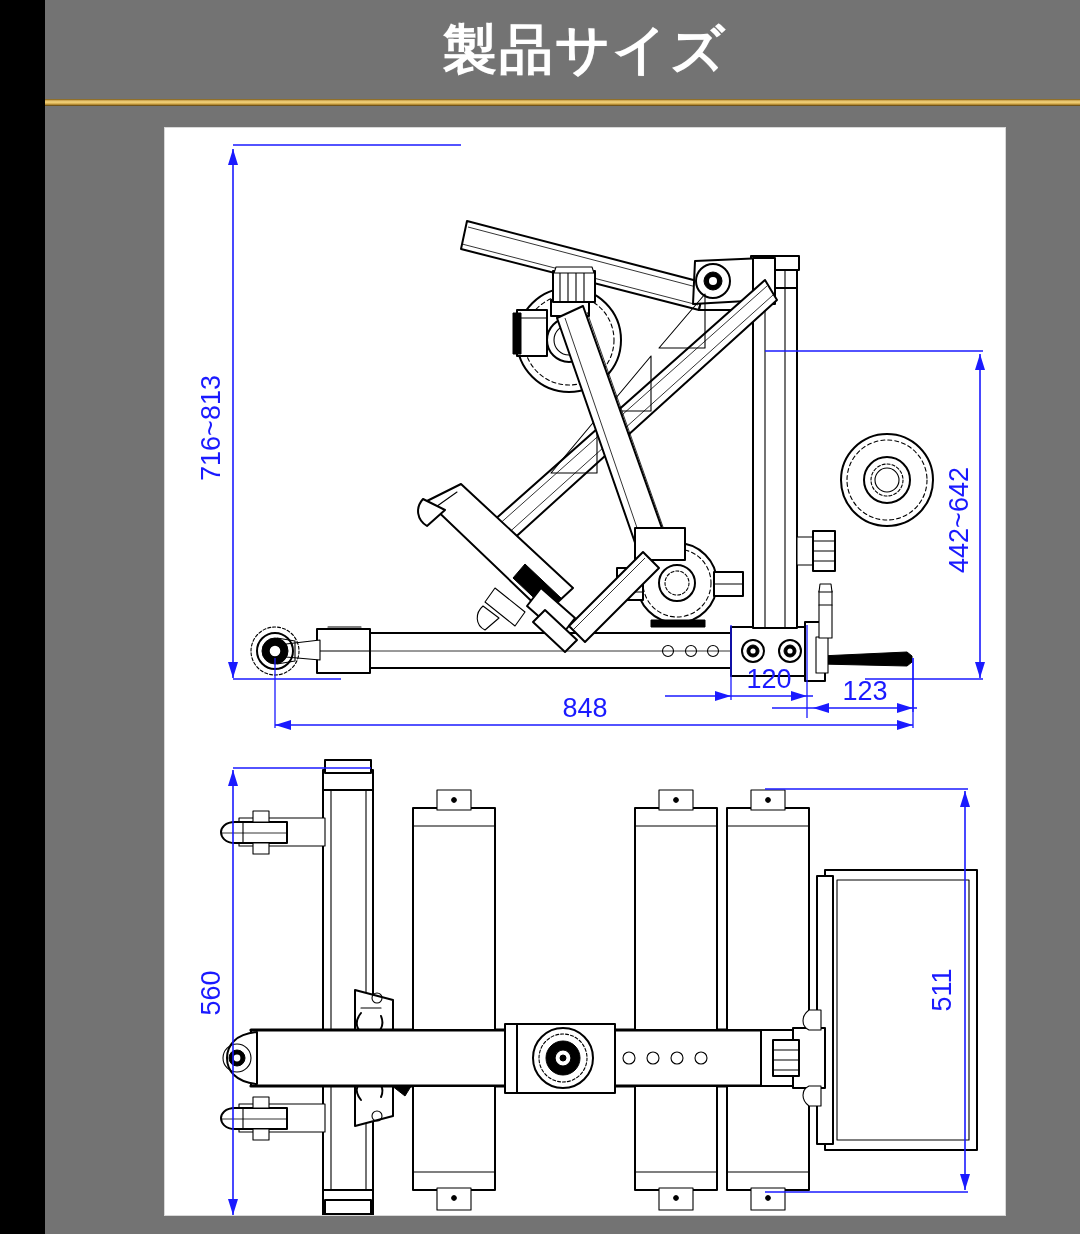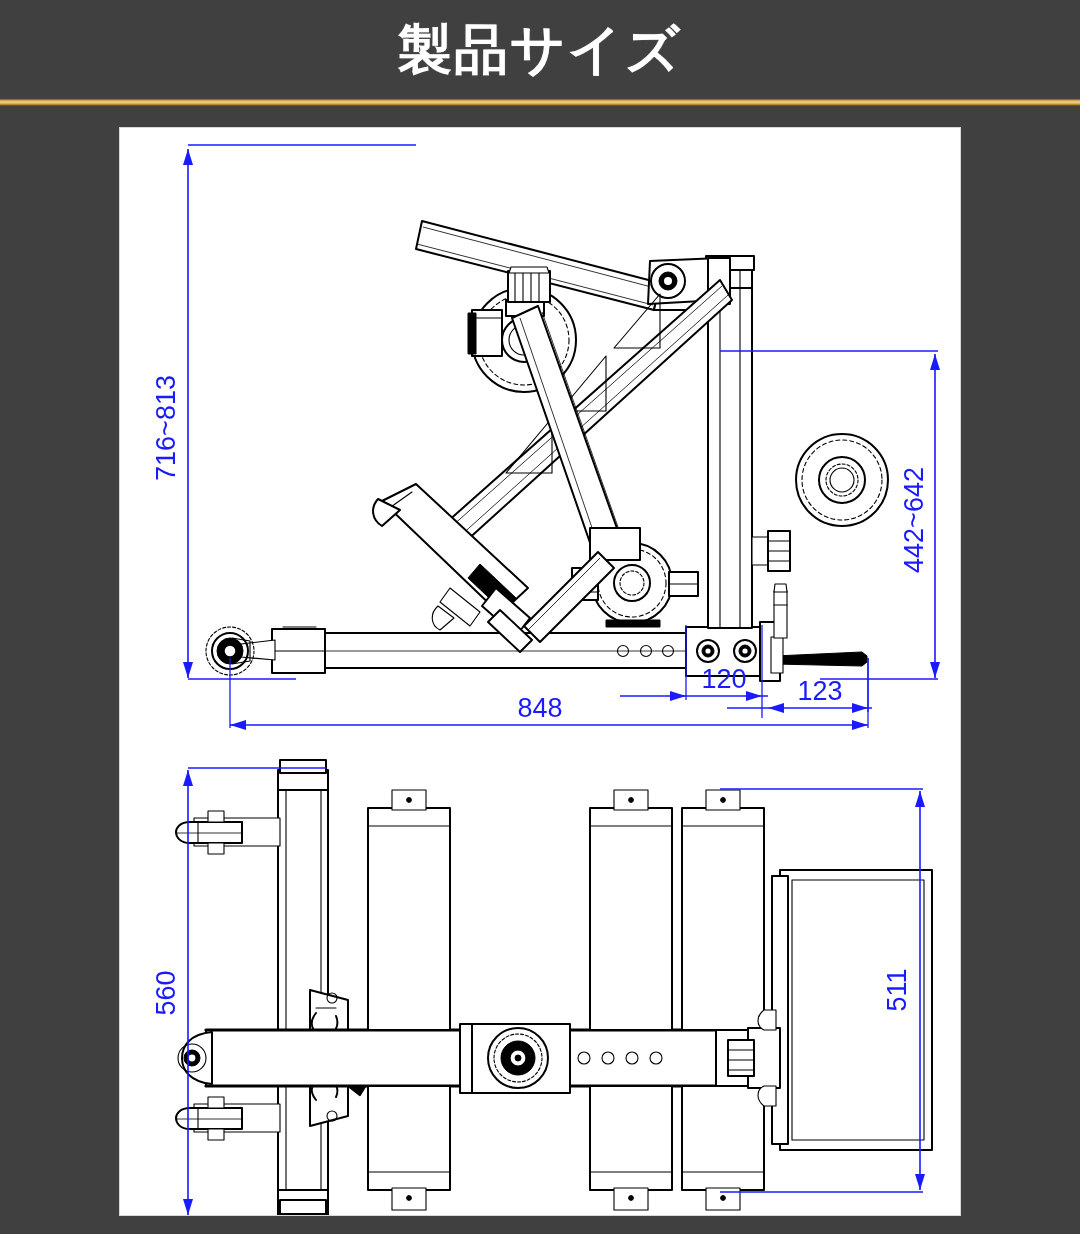--- a/index.html
+++ b/index.html
@@ -10,21 +10,22 @@
   body {
     width: 1080px;
     height: 1234px;
     font-family: "Liberation Sans", sans-serif;
     overflow: hidden;
     position: relative;
   }
   .page {
     position: absolute;
     inset: 0;
-    background: #404040;
+    background: #737373;
+    margin-left: 45px;
   }
   .title-bar {
     position: absolute;
     left: 0; top: 0;
     width: 1080px;
     height: 100px;
     display: flex;
     align-items: center;
     justify-content: center;
   }

